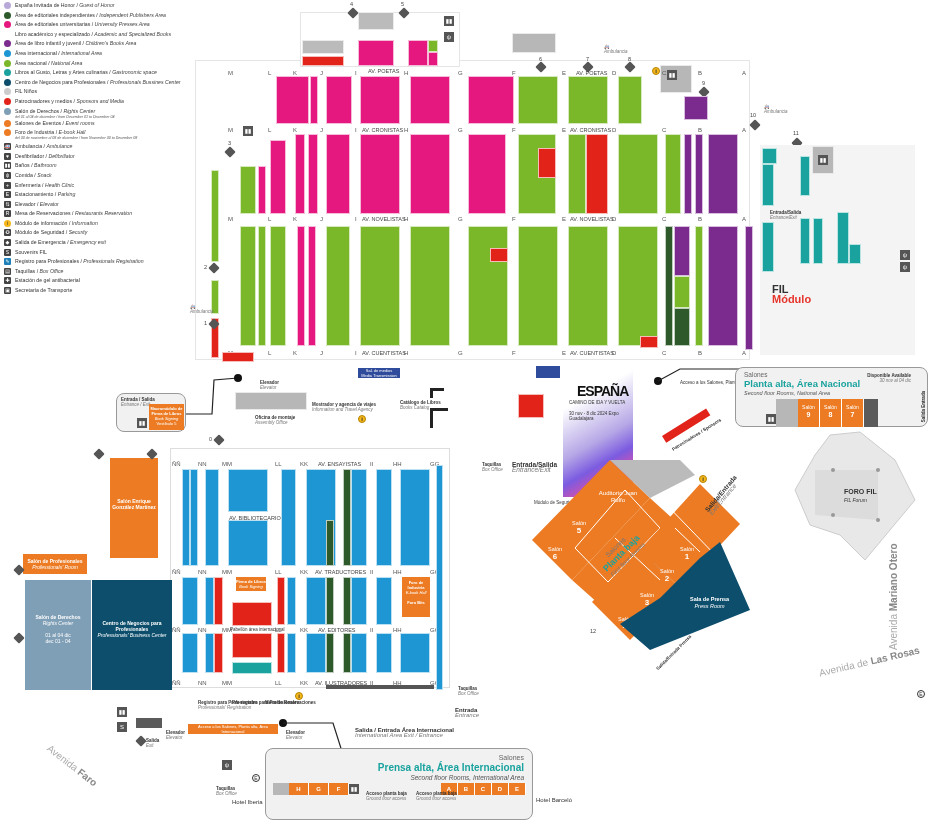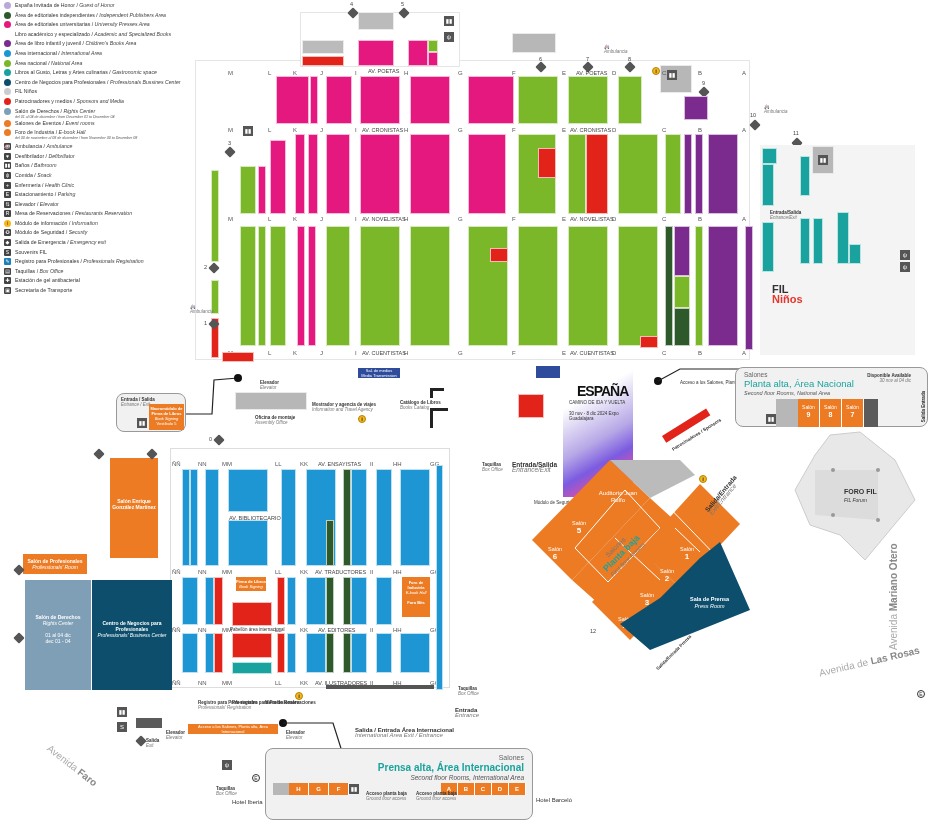--- a/index.html
+++ b/index.html
@@ -332,21 +332,21 @@
 <div class="booth tl" style="left:762px;top:164px;width:12px;height:42px"></div>
 <div class="booth tl" style="left:800px;top:156px;width:10px;height:40px"></div>
 <div class="booth tl" style="left:762px;top:222px;width:12px;height:50px"></div>
 <div class="booth tl" style="left:800px;top:218px;width:10px;height:46px"></div>
 <div class="booth tl" style="left:813px;top:218px;width:10px;height:46px"></div>
 <div class="booth tl" style="left:837px;top:212px;width:12px;height:52px"></div>
 <div class="booth tl" style="left:849px;top:244px;width:12px;height:20px"></div>
 <div class="small" style="left:770px;top:210px"><b>Entrada/Salida</b><i>Entrance/Exit</i></div>
 <div class="abs" style="left:772px;top:284px;font-weight:bold;font-size:11px;line-height:10px">
   <span style="color:#333">FIL</span><br>
-  <span style="color:#e6352b">Niños</span>
+  <span style="color:#e6352b">Módulo</span>
 </div>
 <div class="wc" style="left:900px;top:250px">ψ</div>
 <div class="wc" style="left:900px;top:262px">ψ</div>
 
 <div class="small" style="left:260px;top:380px"><b>Elevador</b><i>Elevator</i></div>
 <div class="booth gy" style="left:235px;top:392px;width:72px;height:18px"></div>
 <div class="small" style="left:312px;top:402px"><b>Mostrador y agencia de viajes</b><i>Information and Travel Agency</i></div>
 <div class="small" style="left:255px;top:415px"><b>Oficina de montaje</b><i>Assembly Office</i></div>
 <div class="info" style="left:358px;top:415px">i</div>
 <div class="abs" style="left:358px;top:368px;width:42px;height:10px;background:#2f4b9b;color:#fff;font-size:4px;text-align:center;line-height:5px"><span>Sal. de medios</span><br><span>Media Transmission Booth</span></div>
@@ -568,21 +568,21 @@
   <polygon points="100,2 130,70 30,110 0,84 40,58 50,48 80,18" fill="#0c4e6c"></polygon>
 </svg>
 <div class="abs" style="left:690px;top:596px;color:#fff;font-size:5.5px;text-align:center;line-height:7px"><b>Sala de Prensa</b><br><i>Press Room</i></div>
 <div class="small" style="left:650px;top:650px;transform:rotate(-45deg);font-weight:bold">Salida/Entrada Prensa</div>
 <div class="small" style="left:700px;top:490px;transform:rotate(-50deg);font-size:6.5px"><b>Salida/Entrada</b><i>Exit/Entrance</i></div>
 <div class="info" style="left:699px;top:475px">i</div>
 <div class="exitnum" style="left:590px;top:628px">12</div>
 
 <div class="panel" style="left:735px;top:367px;width:193px;height:60px">
   <div class="abs" style="left:8px;top:3px;font-size:6.5px;color:#666">Salones</div>
-  <div class="abs" style="left:8px;top:10px;font-size:9.5px;color:#1aa39e;font-weight:normal;white-space:nowrap">Planta alta, Área Nacional</div>
+  <div class="abs" style="left:8px;top:10px;font-size:9.5px;color:#1aa39e;font-weight:bold;white-space:nowrap">Planta alta, Área Nacional</div>
   <div class="abs" style="left:8px;top:22px;font-size:5.5px;color:#555;font-style:italic">Second floor Rooms, National Area</div>
   <div class="small" style="right:16px;top:5px;text-align:right"><b>Disponible Available</b><i>30 nov al 04 dic</i></div>
   <div class="abs gy" style="left:40px;top:31px;width:22px;height:28px"></div>
   <div class="wc" style="left:30px;top:46px">▮▮</div>
   <div id="nac-rooms" class="abs" style="left:62px;top:31px;display:flex">
       <div style="width: 22px; height: 28px; background: rgb(236, 123, 35); color: rgb(255, 255, 255); font-size: 5px; text-align: center; line-height: 7px; padding-top: 5px; border-right: 1px solid rgb(255, 255, 255);"><span>Salón</span><br><b style="font-size:7px">9</b></div>
       <div style="width: 22px; height: 28px; background: rgb(236, 123, 35); color: rgb(255, 255, 255); font-size: 5px; text-align: center; line-height: 7px; padding-top: 5px; border-right: 1px solid rgb(255, 255, 255);"><span>Salón</span><br><b style="font-size:7px">8</b></div>
       <div style="width: 22px; height: 28px; background: rgb(236, 123, 35); color: rgb(255, 255, 255); font-size: 5px; text-align: center; line-height: 7px; padding-top: 5px; border-right: 1px solid rgb(255, 255, 255);"><span>Salón</span><br><b style="font-size:7px">7</b></div>
     </div>
   <div class="abs dgy" style="left:128px;top:31px;width:14px;height:28px"></div>

